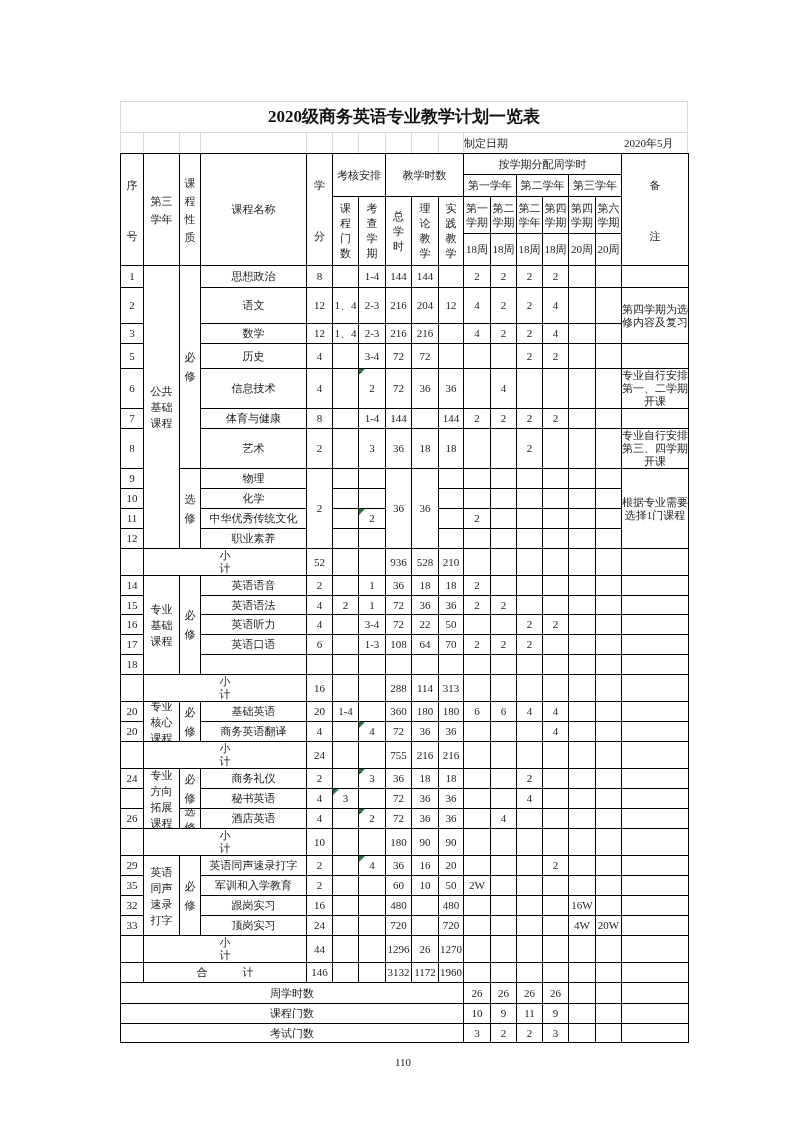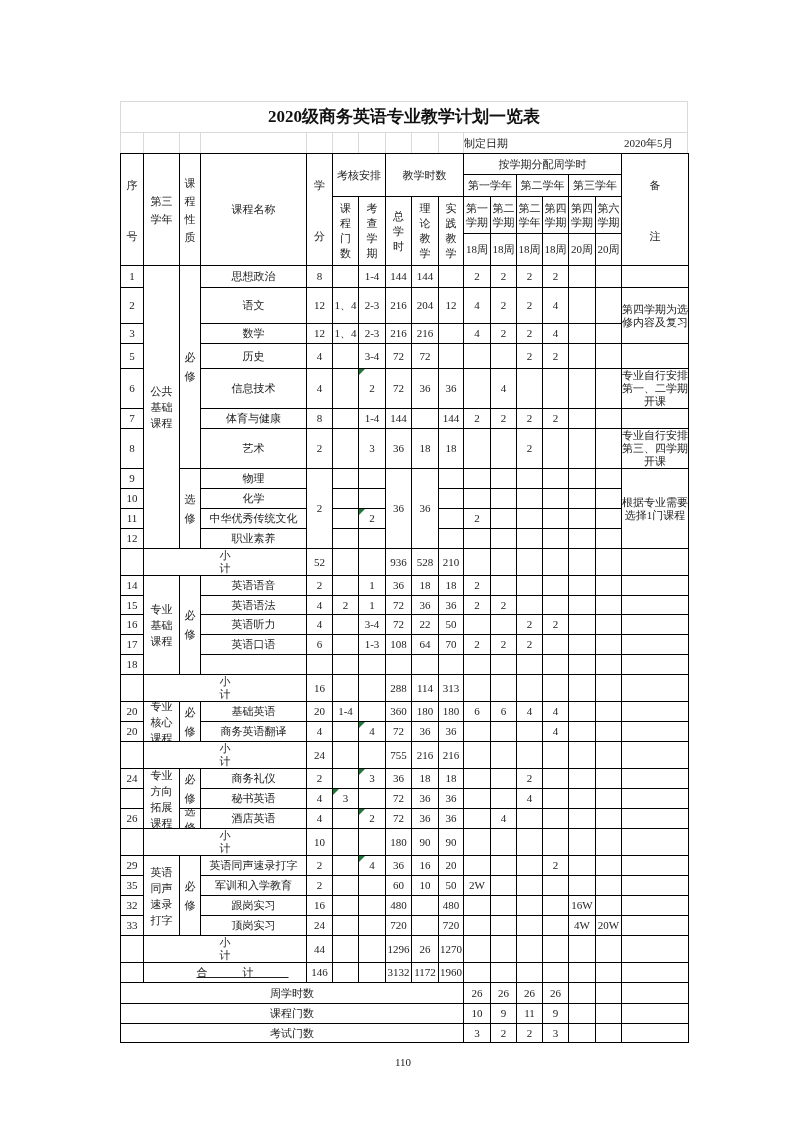--- a/index.html
+++ b/index.html
@@ -30,21 +30,21 @@
   .v2 { display:inline-block; width:2.2em; word-break:break-all; }
   .lh14 { line-height:14px; } .lh15 { line-height:15px; } .lh16 { line-height:16px; }
   .lh18 { line-height:18px; } .lh19 { line-height:19px; }
 
   .split { height:110px; display:flex; flex-direction:column; justify-content:space-between;
            align-items:center; padding:24px 0 22px; box-sizing:border-box; }
   .clip { display:flex; flex-direction:column; justify-content:center; align-items:center; overflow:hidden; }
 
   .note { font-size:9.6px; line-height:14px; }
   .spread47 { display:inline-block; letter-spacing:47px; padding-left:47px; }
-  .spread35 { display:inline-block; letter-spacing:35px; padding-left:35px;text-decoration:underline; }
+  .spread35 { display:inline-block; letter-spacing:35px; padding-left:35px; }
 
   .page-number { position:absolute; top:1056px; left:383px; width:40px; text-align:center;
                  font-size:11px; color:#222; }
 </style>
 </head>
 <body>
 
 <div class="page">
 
   <div class="title-row">2020级商务英语专业教学计划一览表</div>

